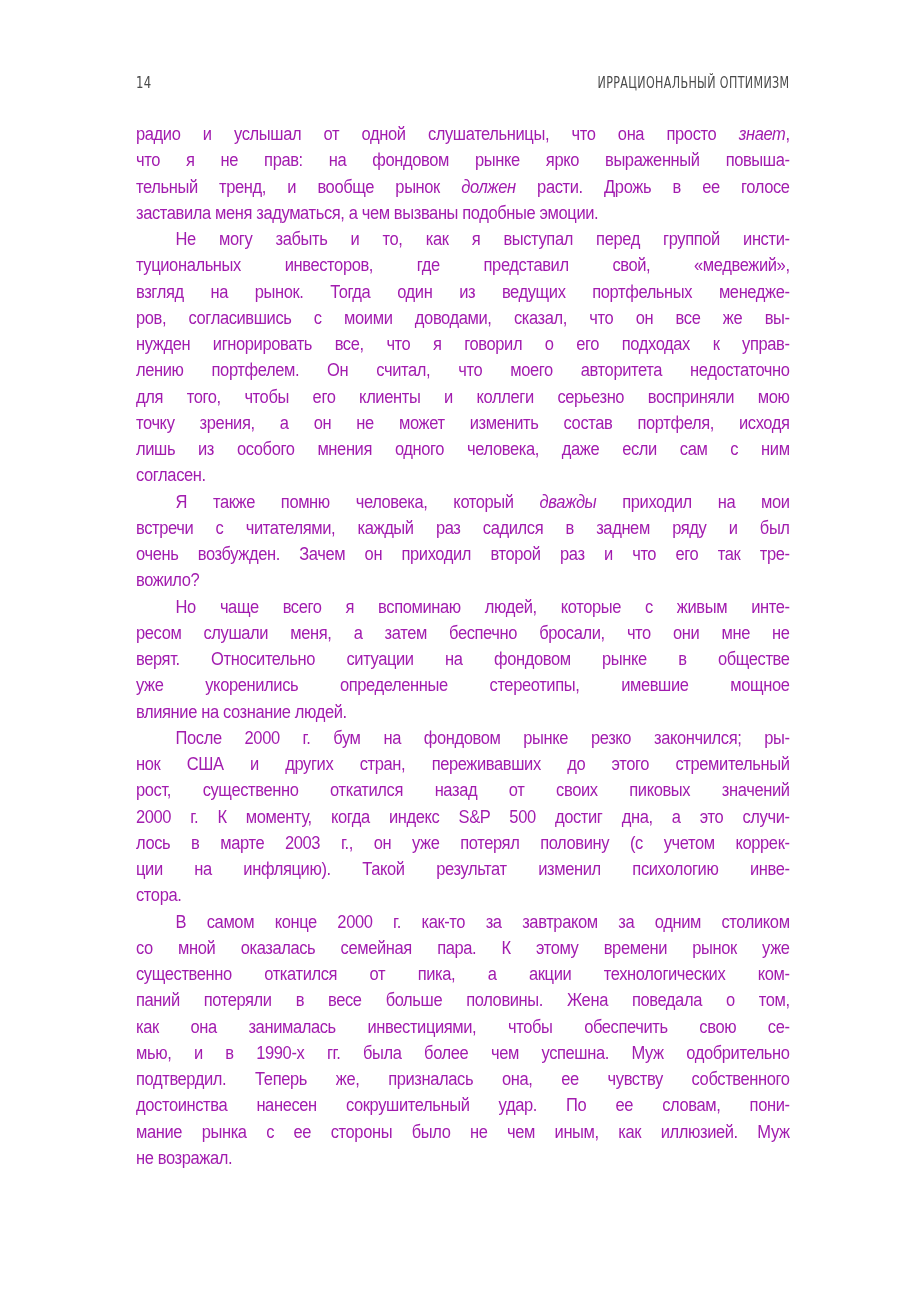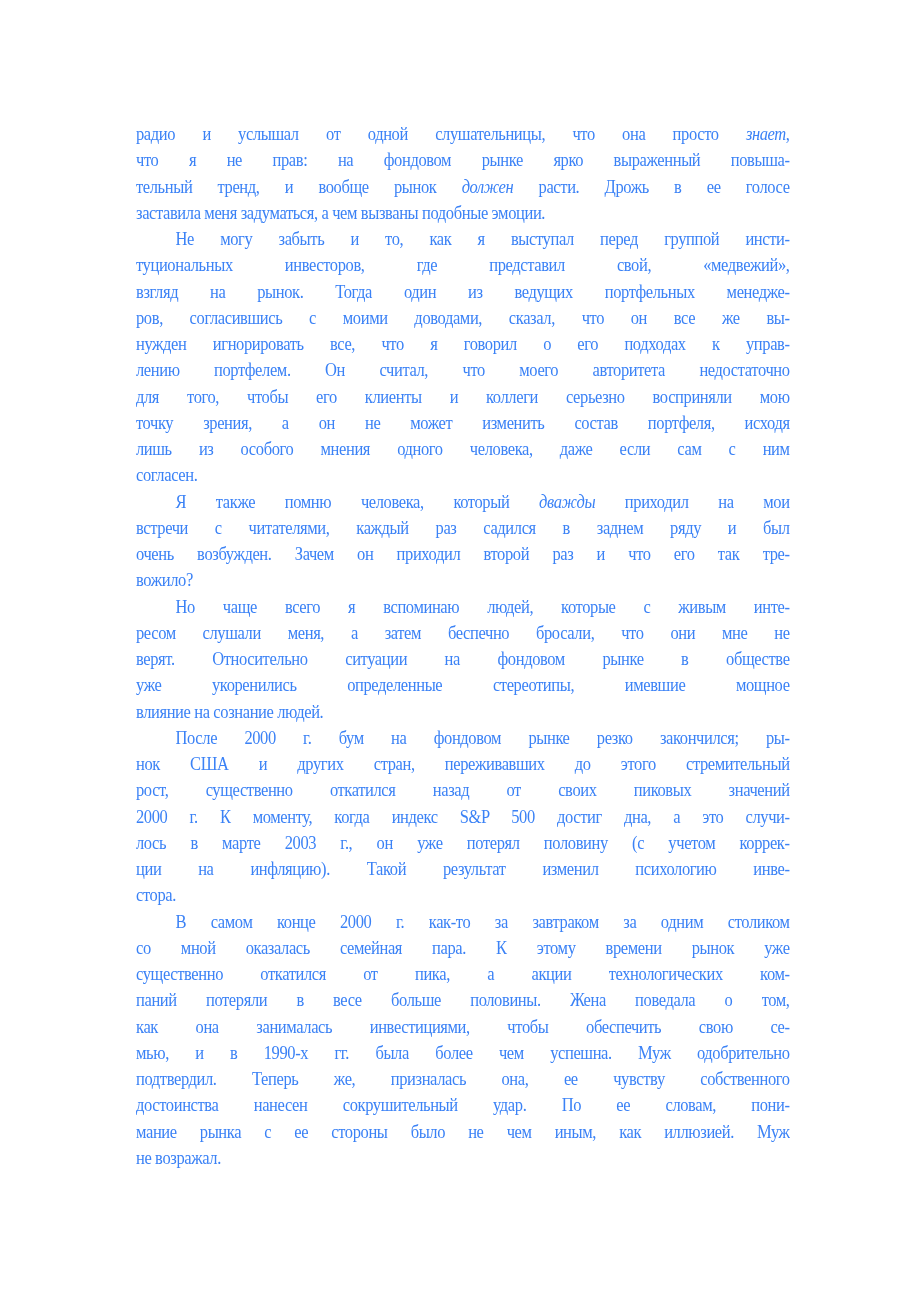--- a/index.html
+++ b/index.html
@@ -7,36 +7,40 @@
   .page { position: absolute; left: 0; top: 0; width: 904px; height: 1299px; background: #ffffff; }
   .running-head {
     position: absolute; left: 136px; top: 74px; width: 654px; height: 20px;
     font-family: "DejaVu Sans", sans-serif; font-size: 15px; color: #4a4a4a;
     letter-spacing: 0.5px;
   }
   .folio { position: absolute; left: 0; top: 0; transform: scaleX(0.78); transform-origin: left top; }
   .book-title { position: absolute; right: 0; top: 0; transform: scaleX(0.74); transform-origin: right top; white-space: nowrap; }
   .body-text {
     position: absolute; left: 136px; top: 121px; width: 654px;
-    font-family: Liberation Serif, serif; font-size: 19.2px; color: #3b82f6;
+    font-family: Liberation Sans, sans-serif; font-size: 19.2px; color: #a21caf;
     line-height: 26.26px;
   }
   .line {
     display: block; height: 26.26px; white-space: nowrap; overflow: visible;
     text-align: justify; text-align-last: justify; letter-spacing: -0.45px;
     transform: scaleX(0.86); transform-origin: left top; width: 760px;
   }
   .line.last { text-align-last: left; }
   .line.indent { text-indent: 46px; }
   em { font-style: italic; }
 </style>
 </head>
 <body>
 
 <div class="page">
+  <div class="running-head">
+    <span class="folio">14</span>
+    <span class="book-title">ИРРАЦИОНАЛЬНЫЙ ОПТИМИЗМ</span>
+  </div>
   <div class="body-text" id="body-text">
       <div>
         <span class="line">радио и услышал от одной слушательницы, что она просто <em>знает</em>,</span>
         <span class="line">что я не прав: на фондовом рынке ярко выраженный повыша-</span>
         <span class="line">тельный тренд, и вообще рынок <em>должен</em> расти. Дрожь в ее голосе</span>
         <span class="line last">заставила меня задуматься, а чем вызваны подобные эмоции.</span>
       </div>
       <div>
         <span class="line indent">Не могу забыть и то, как я выступал перед группой инсти-</span>
         <span class="line">туциональных инвесторов, где представил свой, «медвежий»,</span>

